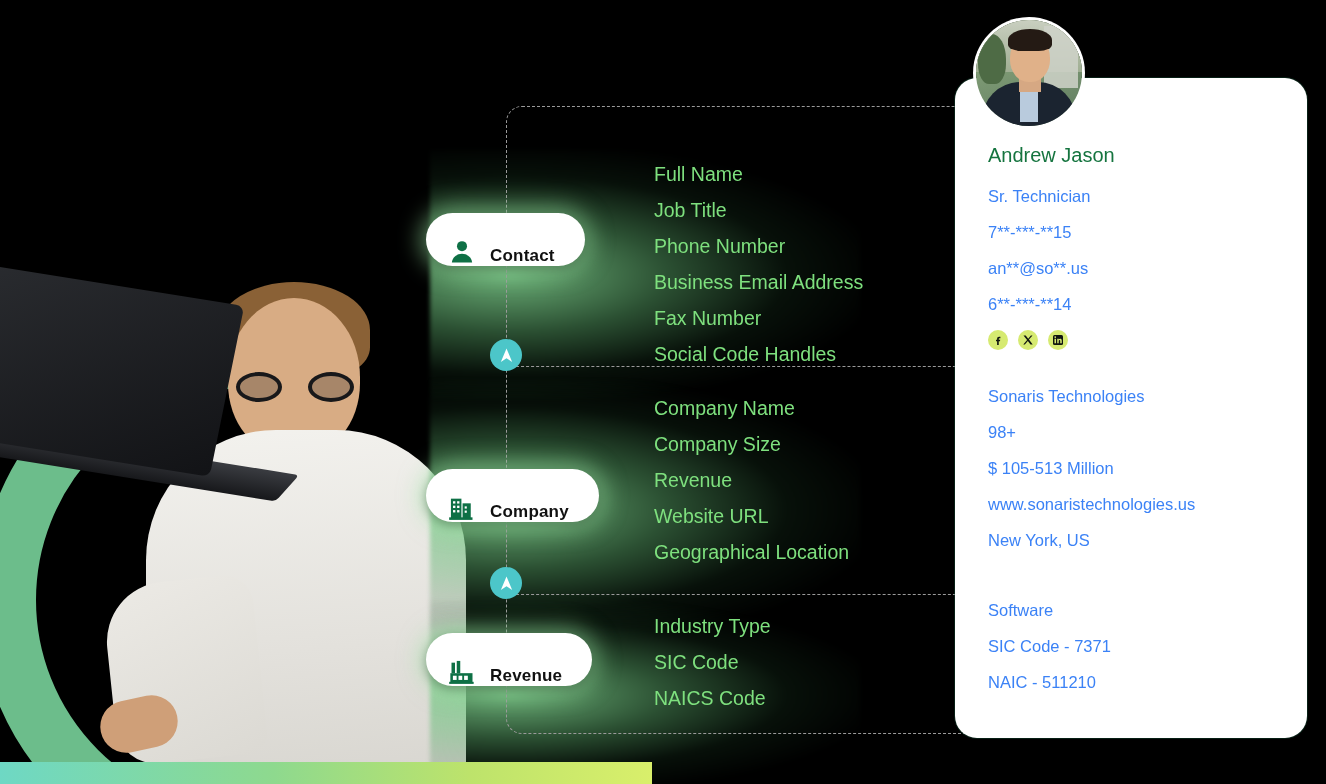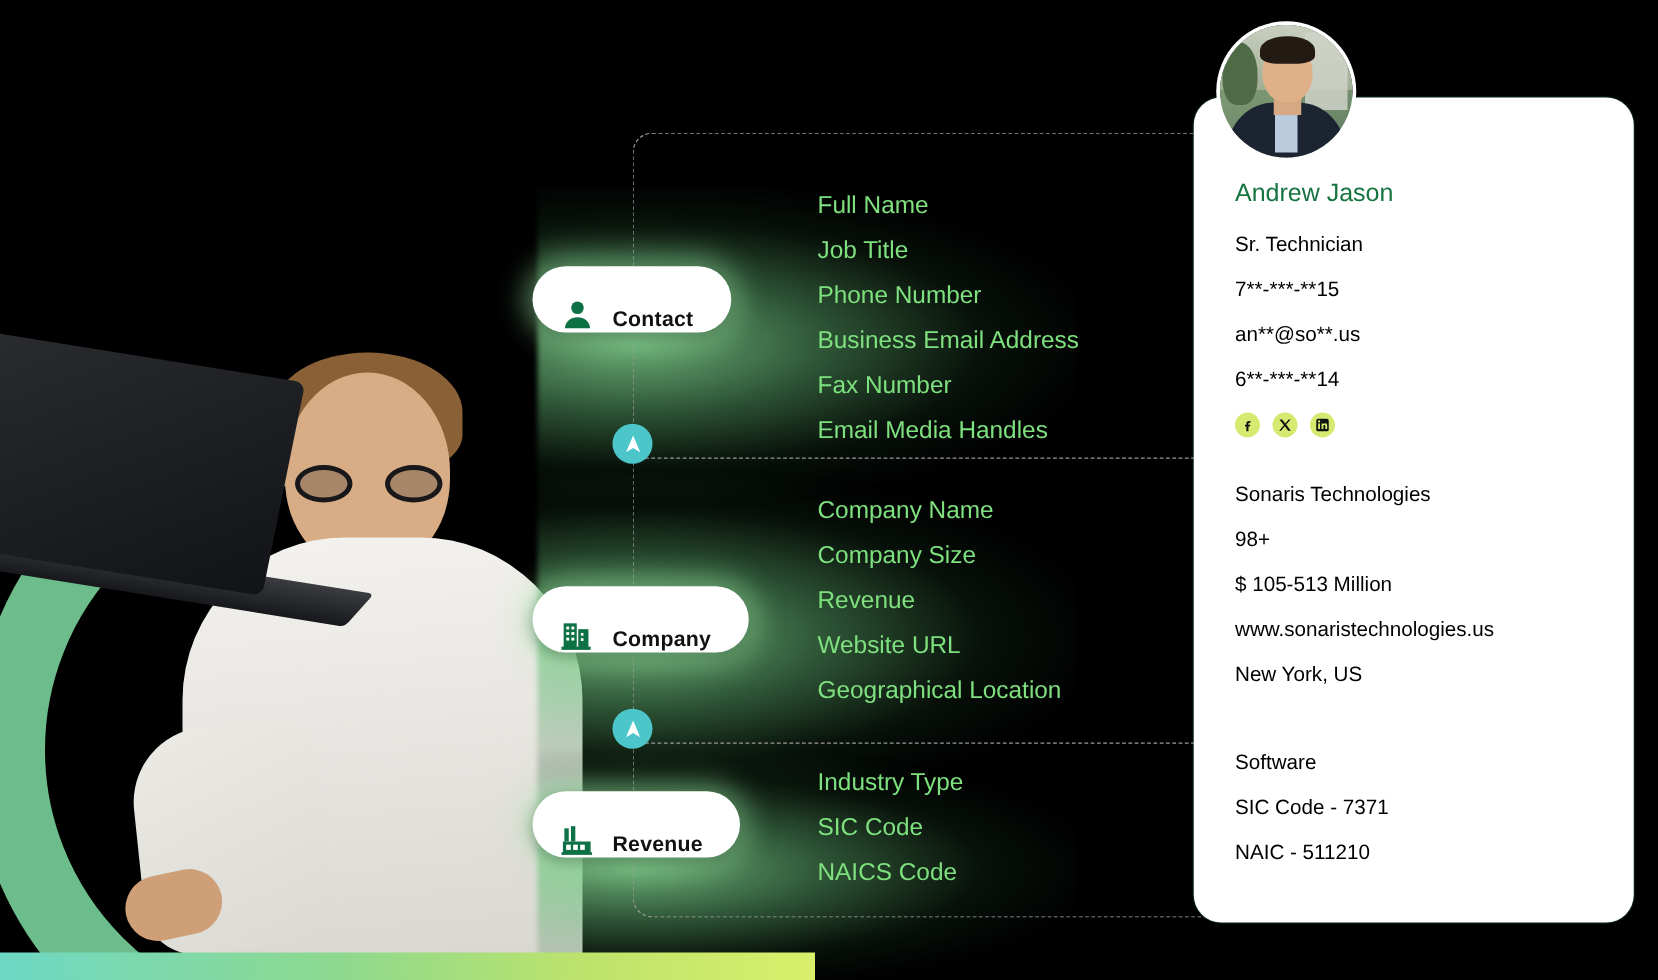--- a/index.html
+++ b/index.html
@@ -117,21 +117,21 @@
   }
   .marker.m1{left:490px;top:339px;}
   .marker.m2{left:490px;top:567px;}
   .marker svg{width:17px;height:17px;display:block;}
 
   
   .labels{position:absolute;left:654px;z-index:11;}
   .labels .lbl{
     color:#7ee07e;font-size:19.5px;line-height:36px;white-space:nowrap;
   }
-  .labels.sec-contact{top:146px;}
+  .labels.sec-contact{top:156px;}
   .labels.sec-company{top:390px;}
   .labels.sec-industry{top:608px;}
 
   
   .card{
     position:absolute;left:955px;top:78px;width:352px;height:660px;
     background:#fff;border-radius:22px;z-index:9;
     box-shadow:0 0 0 1px rgba(20,90,60,.35);
   }
   .avatar{
@@ -150,21 +150,21 @@
   .av-shirt{position:absolute;left:44px;top:62px;width:18px;height:40px;background:#b9cbdd;transform:skewX(0deg);}
   .av-neck{position:absolute;left:43px;top:52px;width:22px;height:20px;background:#d6a883;}
   .av-face{position:absolute;left:34px;top:14px;width:40px;height:48px;background:#e0b189;border-radius:50% 50% 46% 46%;}
   .av-hair{position:absolute;left:32px;top:9px;width:44px;height:22px;background:#241a14;border-radius:50% 50% 30% 30%;}
 
   .card-inner{position:absolute;left:33px;top:62px;width:300px;}
   .c-name{
     color:#15743f;font-size:20px;font-weight:normal;line-height:30px;
     margin-bottom:8px;
   }
-  .c-line{color:#000000;font-size:16.5px;line-height:36px;white-space:nowrap;}
+  .c-line{color:#3b82f6;font-size:16.5px;line-height:36px;white-space:nowrap;}
   .socials{display:flex;gap:10px;margin-top:8px;}
   .soc{
     width:20px;height:20px;border-radius:50%;background:#d6ea71;
     display:flex;align-items:center;justify-content:center;
   }
   .soc svg{width:12px;height:12px;display:block;}
   .grp{margin-top:28px;}
   .grp.g-ind{margin-top:34px;}
 </style>
 </head>
@@ -256,21 +256,21 @@
     </span>
     <span class="plabel">Revenue</span>
   </div>
 
   <div class="labels sec-contact">
     <div class="lbl">Full Name</div>
     <div class="lbl">Job Title</div>
     <div class="lbl">Phone Number</div>
     <div class="lbl">Business Email Address</div>
     <div class="lbl">Fax Number</div>
-    <div class="lbl">Email Media Handles</div>
+    <div class="lbl">Social Code Handles</div>
   </div>
 
   <div class="labels sec-company">
     <div class="lbl">Company Name</div>
     <div class="lbl">Company Size</div>
     <div class="lbl">Revenue</div>
     <div class="lbl">Website URL</div>
     <div class="lbl">Geographical Location</div>
   </div>
 

